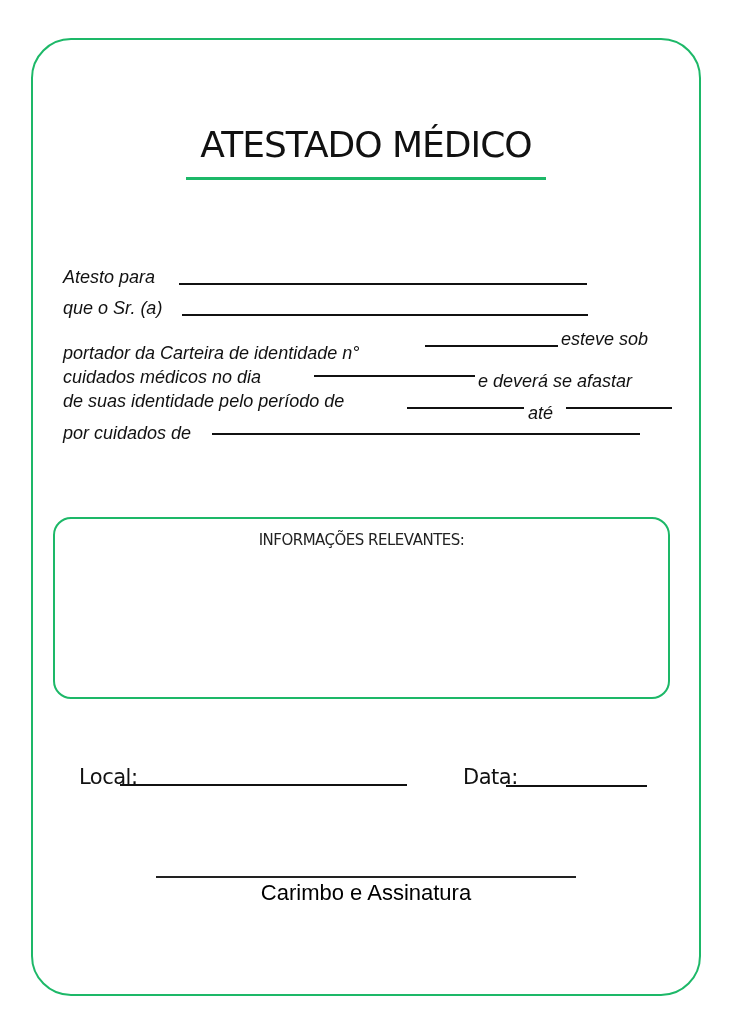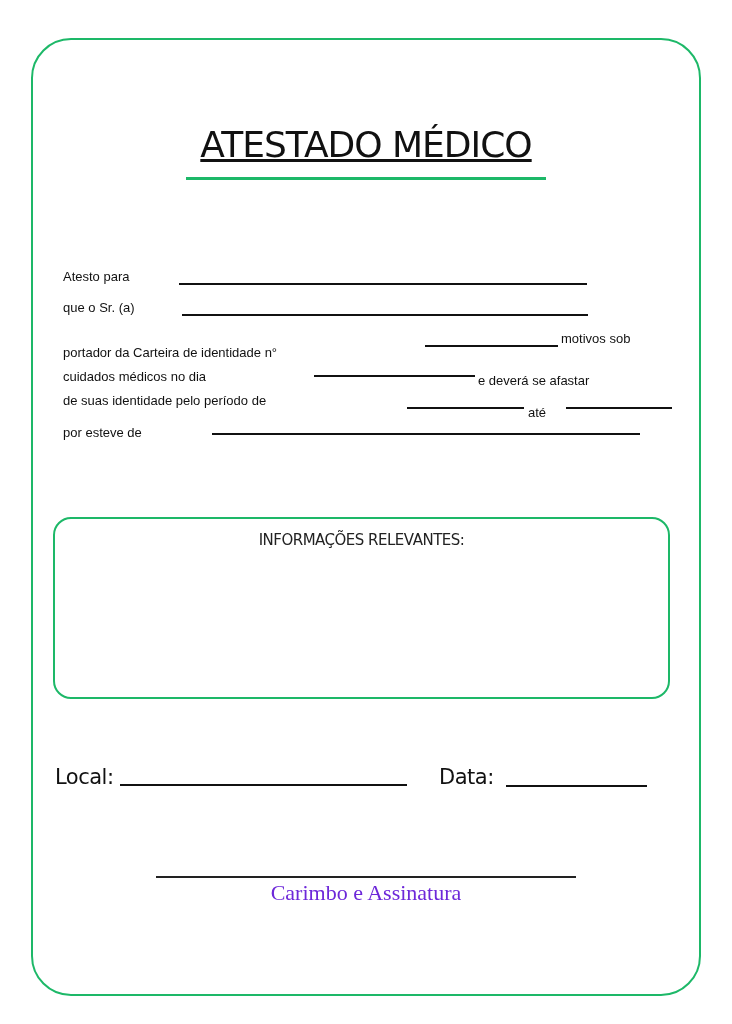--- a/index.html
+++ b/index.html
@@ -1,55 +1,55 @@
 <!DOCTYPE html>
 <html><head>
 <meta charset="utf-8">
 <style>
   html,body{margin:0;padding:0;background:#ffffff;}
   body{width:732px;height:1024px;position:relative;overflow:hidden;font-family:"Liberation Sans",sans-serif;color:#111;}
   .frame{position:absolute;left:31px;top:38px;width:670px;height:958px;border:2px solid #1db868;border-radius:40px;box-sizing:border-box;}
-  .title{position:absolute;left:0;width:732px;top:124px;text-align:center;font-family:"DejaVu Sans",sans-serif;font-size:36px;letter-spacing:-1px;color:#111;text-decoration:underline;}
+  .title{position:absolute;left:0;width:732px;top:124px;text-align:center;font-family:"DejaVu Sans",sans-serif;font-size:36px;letter-spacing:-1px;color:#111;}
   .title-rule{position:absolute;left:186px;top:177px;width:360px;height:3px;background:#1db868;}
-  .line{position:absolute;left:63px;font-size:13px;height:26px;line-height:26px;white-space:nowrap;}
+  .line{position:absolute;left:63px;font-size:18px;height:26px;line-height:26px;white-space:nowrap;font-style:italic;}
   .blank{position:absolute;height:2px;background:#111;}
   .info-box{position:absolute;left:53px;top:517px;width:617px;height:182px;border:2px solid #1db868;border-radius:18px;box-sizing:border-box;}
   .info-label{position:absolute;left:0;right:0;top:12px;text-align:center;font-family:"DejaVu Sans",sans-serif;font-size:15px;color:#222;letter-spacing:-0.5px;}
-  .lbl{position:absolute;font-family:"DejaVu Sans",sans-serif;font-size:21px;letter-spacing:-0.5px;}
+  .lbl{position:absolute;font-family:"DejaVu Sans",sans-serif;font-size:21px;letter-spacing:-0.5px;margin-left:24px;}
   .sig-line{position:absolute;left:156px;top:876px;width:420px;height:2px;background:#222;}
-  .sig-label{position:absolute;left:0;width:732px;top:880px;text-align:center;font-family:Liberation Serif, serif;font-size:22px;color:#6d28d9;}
+  .sig-label{position:absolute;left:0;width:732px;top:880px;text-align:center;font-family:Liberation Sans, sans-serif;font-size:22px;color:#000000;}
 </style>
 </head>
 <body>
 
 <div class="frame"></div>
 
 <div class="title">ATESTADO MÉDICO</div>
 <div class="title-rule"></div>
 
 <div class="line" style="top:264px">Atesto para</div>
 <div class="blank" style="left:179px;top:283px;width:408px"></div>
 
 <div class="line" style="top:295px">que o Sr. (a)</div>
 <div class="blank" style="left:182px;top:314px;width:406px"></div>
 
 <div class="line" style="top:340px">portador da Carteira de identidade n°</div>
 <div class="blank" style="left:425px;top:345px;width:133px"></div>
-<div class="line" style="top:326px;left:561px">motivos sob</div>
+<div class="line" style="top:326px;left:561px">esteve sob</div>
 
 <div class="line" style="top:364px">cuidados médicos no dia</div>
 <div class="blank" style="left:314px;top:375px;width:161px"></div>
 <div class="line" style="top:368px;left:478px">e deverá se afastar</div>
 
 <div class="line" style="top:388px">de suas identidade pelo período de</div>
 <div class="blank" style="left:407px;top:407px;width:117px"></div>
 <div class="line" style="top:400px;left:528px">até</div>
 <div class="blank" style="left:566px;top:407px;width:106px"></div>
 
-<div class="line" style="top:420px">por esteve de</div>
+<div class="line" style="top:420px">por cuidados de</div>
 <div class="blank" style="left:212px;top:433px;width:428px"></div>
 
 <div class="info-box">
   <div class="info-label">INFORMAÇÕES RELEVANTES:</div>
 </div>
 
 <div class="lbl" style="left:55px;top:765px">Local:</div>
 <div class="blank" style="left:120px;top:784px;width:287px"></div>
 <div class="lbl" style="left:439px;top:765px">Data:</div>
 <div class="blank" style="left:506px;top:785px;width:141px"></div>

